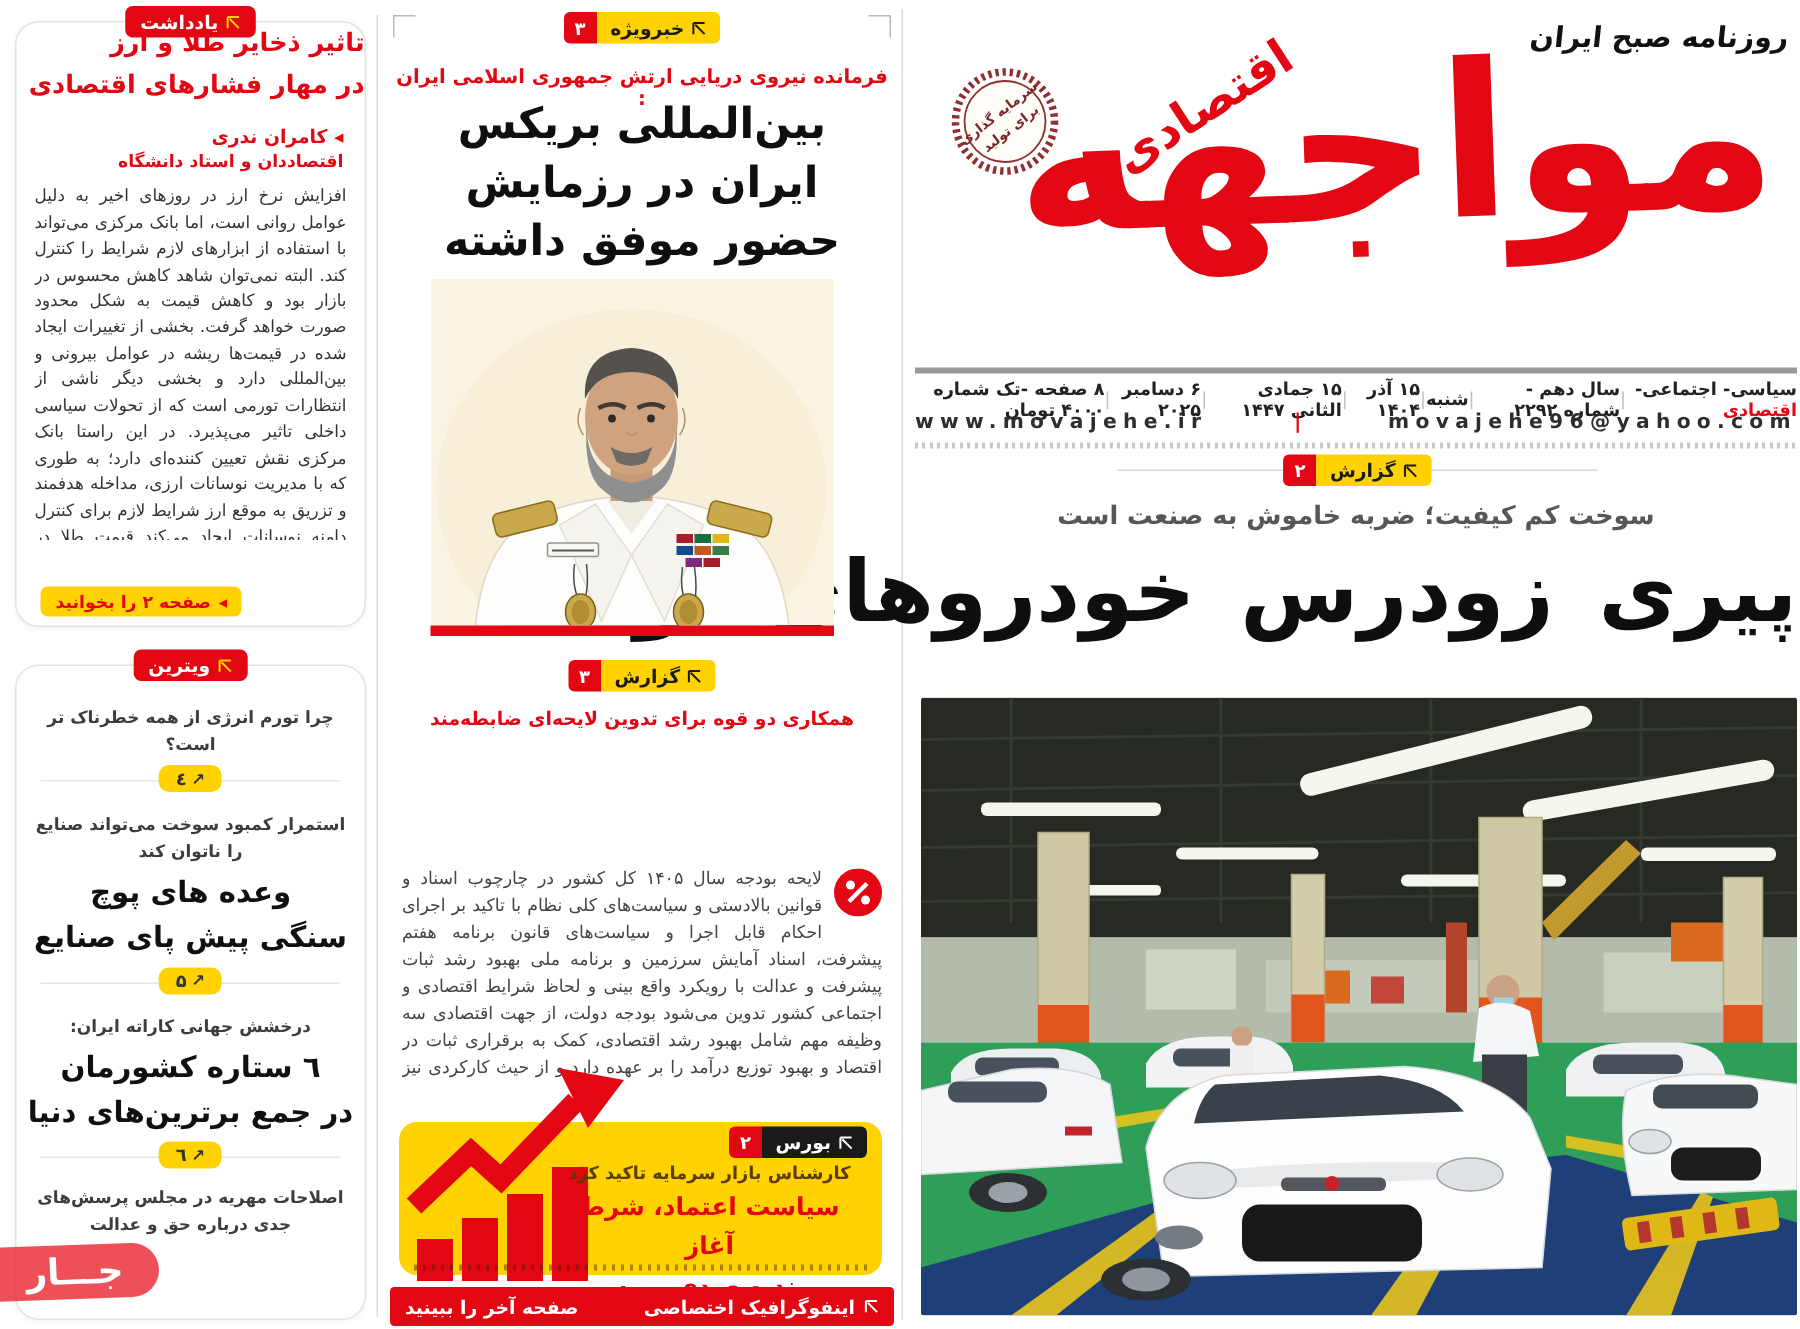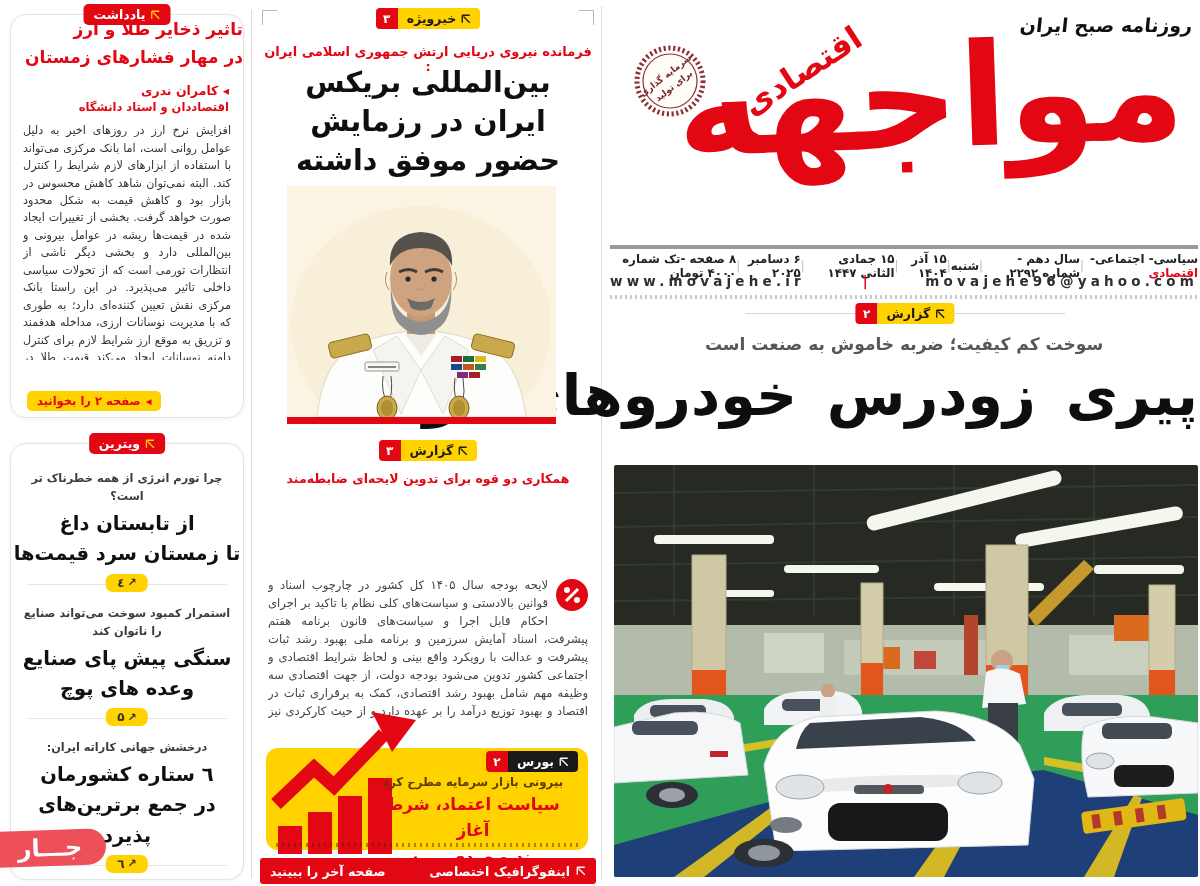--- a/index.html
+++ b/index.html
@@ -401,21 +401,21 @@
       <div class="sec-label">
         <span class="num-box">۲</span>
         <span class="pill-black">
           <svg class="corner-ic" viewBox="0 0 12 12">
             <path d="M1.5 1.5 H10.5 M1.5 1.5 V10.5 M3 3 L10.5 10.5" stroke="#ffffff" stroke-width="1.6" fill="none"></path>
           </svg>
           <span>بورس</span>
         </span>
       </div>
     </div>
-    <div class="bourse-kicker">بیرونی بازار سرمایه مطرح کرد</div>
+    <div class="bourse-kicker">کارشناس بازار سرمایه تاکید کرد</div>
     <div class="bourse-title">
       <div>سیاست اعتماد، شرط آغاز</div>
       <div>روند صعودی بورس</div>
     </div>
     <div class="bourse-dots"></div>
   </div>
 
   <div class="red-strip">
     <span class="side">
       <svg class="corner-ic" viewBox="0 0 12 12">
@@ -430,21 +430,21 @@
     <div class="card-pill">
       <span class="pill-red">
         <svg class="corner-ic" viewBox="0 0 12 12">
           <path d="M1.5 1.5 H10.5 M1.5 1.5 V10.5 M3 3 L10.5 10.5" stroke="#ffd200" stroke-width="1.6" fill="none"></path>
         </svg>
         <span>یادداشت</span>
       </span>
     </div>
     <h2 class="note-title">
       <div>تاثیر ذخایر طلا و ارز</div>
-      <div>در مهار فشارهای زمستان</div>
+      <div>در مهار فشارهای اقتصادی</div>
     </h2>
     <div class="note-author">
       <span>◂ </span><span>کامران ندری</span>
     </div>
     <div class="note-role">اقتصاددان و استاد دانشگاه</div>
     <p class="note-body">افزایش نرخ ارز در روزهای اخیر به دلیل عوامل روانی است، اما بانک مرکزی می‌تواند با استفاده از ابزارهای لازم شرایط را کنترل کند. البته نمی‌توان شاهد کاهش محسوس در بازار بود و کاهش قیمت به شکل محدود صورت خواهد گرفت. بخشی از تغییرات ایجاد شده در قیمت‌ها ریشه در عوامل بیرونی و بین‌المللی دارد و بخشی دیگر ناشی از انتظارات تورمی است که از تحولات سیاسی داخلی تاثیر می‌پذیرد. در این راستا بانک مرکزی نقش تعیین کننده‌ای دارد؛ به طوری که با مدیریت نوسانات ارزی، مداخله هدفمند و تزریق به موقع ارز شرایط لازم برای کنترل دامنه نوسانات ایجاد می‌کند قیمت طلا در ایران تابعی از عوامل مختلف است؛ به طوری که در هفته‌های اخیر با افزایش قیمت انس جهانی شاهد افزایش قیمت طلا در بازارهای داخلی شدیم...</p>
     <div class="yellow-tag">
       <span>◂</span>
       <span>صفحه ۲ را بخوانید</span>
     </div>
@@ -455,51 +455,47 @@
       <span class="pill-red">
         <svg class="corner-ic" viewBox="0 0 12 12">
           <path d="M1.5 1.5 H10.5 M1.5 1.5 V10.5 M3 3 L10.5 10.5" stroke="#ffd200" stroke-width="1.6" fill="none"></path>
         </svg>
         <span>ویترین</span>
       </span>
     </div>
 
     <article class="v-item" style="margin-top:26px;">
       <div class="v-kicker">چرا تورم انرژی از همه خطرناک تر است؟</div>
-      <h3 class="v-title">
-        <div>از تابستان داغ</div>
-        <div>تا زمستان سرد قیمت‌ها</div>
-      </h3>
     </article>
     <div class="v-divider">
       <span class="page-tag">
         <span>٤</span>
           <span class="arr">↗</span>
       </span>
     </div>
 
     <article class="v-item" style="margin-top:20px;">
       <div class="v-kicker">استمرار کمبود سوخت می‌تواند صنایع را ناتوان کند</div>
       <h3 class="v-title">
+        <div>وعده های پوچ</div>
         <div>سنگی پیش پای صنایع</div>
-        <div>وعده های پوچ</div>
       </h3>
     </article>
     <div class="v-divider">
       <span class="page-tag">
         <span>۵</span>
           <span class="arr">↗</span>
       </span>
     </div>
 
     <article class="v-item" style="margin-top:20px;">
       <div class="v-kicker">درخشش جهانی کاراته ایران:</div>
       <h3 class="v-title">
         <div>٦ ستاره کشورمان</div>
-        <div>در جمع برترین‌های پذیرد</div>
+        <div>در جمع برترین‌های دنیا</div>
       </h3>
     </article>
     <div class="v-divider">
       <span class="page-tag">
         <span>٦</span>
           <span class="arr">↗</span>
       </span>
     </div>
 
     <article class="v-item" style="margin-top:18px;">

